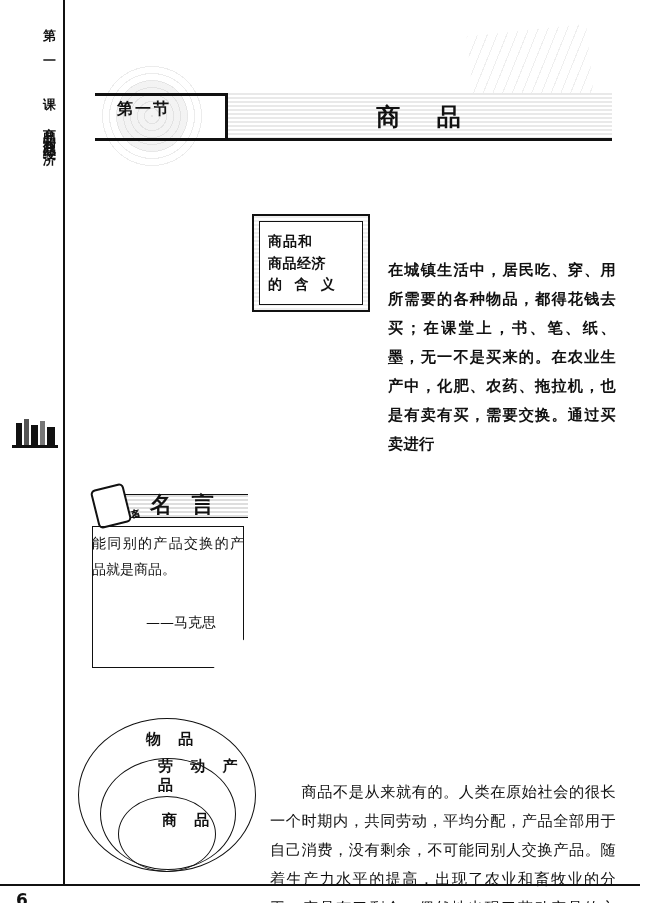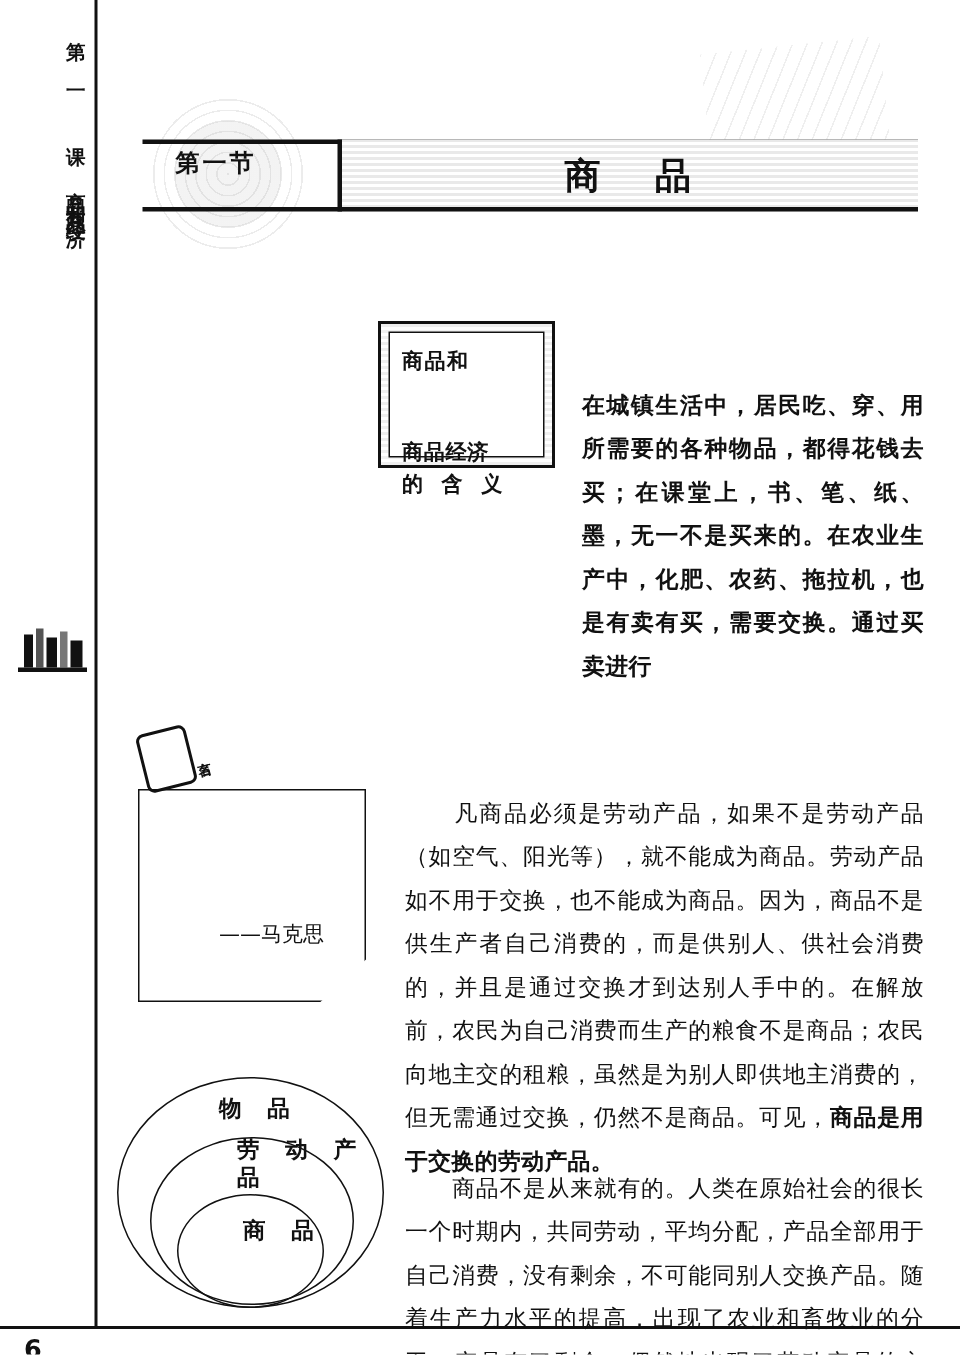--- a/index.html
+++ b/index.html
@@ -111,21 +111,21 @@
   .topic-box .inner{
     position:absolute;left:5px;top:5px;right:5px;bottom:5px;
     border:1px solid #111;
     background:#fff;
     padding:8px 18px 0 8px;
     box-sizing:border-box;
     font-size:14px;font-weight:bold;line-height:22px;
     letter-spacing:1px;
     color:#111;
   }
-  .topic-box .inner .l2{letter-spacing:0.5px;margin-top:39px;}
+  .topic-box .inner .l2{letter-spacing:0.5px;}
   .topic-box .inner .l3{letter-spacing:2px;font-family:Liberation Mono, monospace;}
   
   .para{
     position:absolute;
     font-size:15.2px;
     line-height:29px;
     color:#111;
     text-align:justify;
     letter-spacing:0.3px;
     margin-top:48px;
@@ -247,30 +247,32 @@
     <div class="inner">
       <div class="l1">商品和</div>
       <div class="l2">商品经济</div>
       <div class="l3">的 含 义</div>
     </div>
   </div>
 
   <div class="para p1a">在城镇生活中，居民吃、穿、用所需要的各种物品，都得花钱去买；在课堂上，书、笔、纸、墨，无一不是买来的。在农业生产中，化肥、农药、拖拉机，也是有卖有买，需要交换。通过买卖进行</div>
 
   <div class="quote-block">
+    <div class="quote-head">
+      <div class="band"></div>
+      <div class="mingyan">名 言</div>
+    </div>
     <div class="quote-mark">
       <div class="qtext">名言</div>
     </div>
     <div class="quote-frame"></div>
+    <div class="quote-body">能同别的产品交换的产品就是商品。</div>
     <div class="quote-author">——马克思</div>
   </div>
 
-  <div class="para p2">
-    <span>　　凡商品必须是劳动产品，如果不是劳动产品（如空气、阳光等），就不能成为商品。劳动产品如不用于交换，也不能成为商品。因为，商品不是供生产者自己消费的，而是供别人、供社会消费的，并且是通过交换才到达别人手中的。在解放前，农民为自己消费而生产的粮食不是商品；农民向地主交的租粮，虽然是为别人即供地主消费的，但无需通过交换，仍然不是商品。可见，</span><span class="inline-strong">商品是用于交换的劳动产品。</span>
-  </div>
 
   <div class="venn">
     <div class="c1"></div>
     <div class="c2"></div>
     <div class="c3"></div>
     <div class="lbl l1">物 品</div>
     <div class="lbl l2">劳 动 产 品</div>
     <div class="lbl l3">商 品</div>
   </div>
 

